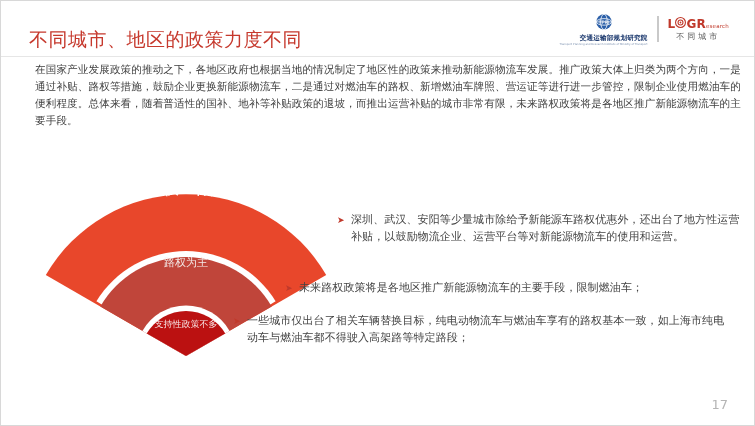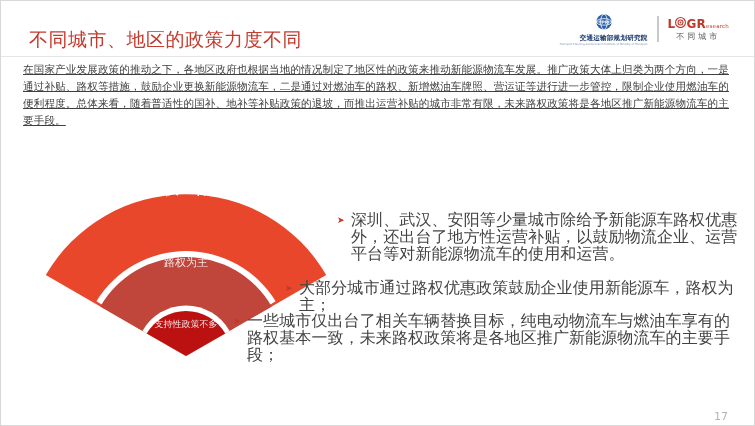--- a/index.html
+++ b/index.html
@@ -119,29 +119,28 @@
     left: 0;
     top: 55px;
     width: 755px;
     height: 1px;
     background: #e6e6e6;
   }
 
   
   .para {
     position: absolute;
-    left: 22px;
+    left: 34px;
     top: 60px;
     width: 706px;
     font-size: 10.6px;
     line-height: 17px;
     color: #404040;
     text-align: justify;
     letter-spacing: .1px;
-    text-decoration: underline;
   }
 
   
   .fan {
     position: absolute;
     left: 30px;
     top: 140px;
     width: 320px;
     height: 250px;
   }
@@ -161,35 +160,35 @@
   }
   .bullet .marker {
     flex: none;
     width: 14px;
     padding-top: 2px;
     color: #c0392b;
     font-size: 9px;
     line-height: 14px;
   }
   .bullet .btext {
-    font-size: 16px;
+    font-size: 11px;
     line-height: 17px;
     color: #434343;
     letter-spacing: .1px;
   }
   #bullet-1 { left: 104px; top: 5px;  width: 410px; }
   #bullet-2 { left: 52px;  top: 73px; width: 460px; }
   #bullet-3 { left: 0px;   top: 106px; width: 500px; }
 
   
   .page-num {
     position: absolute;
     right: 26px;
-    bottom: 2px;
-    font-size: 11px;
+    bottom: 13px;
+    font-size: 13px;
     color: #b5b5b5;
     text-align: center;
   }
   .footer-rule {
     position: absolute;
     left: 0;
     bottom: 0;
     width: 755px;
     height: 2px;
     background: #ffffff;
@@ -268,26 +267,26 @@
 
   <div class="bullets">
 
     <div class="bullet" id="bullet-1">
       <span class="marker">➤</span>
       <span class="btext">深圳、武汉、安阳等少量城市除给予新能源车路权优惠外，还出台了地方性运营补贴，以鼓励物流企业、运营平台等对新能源物流车的使用和运营。</span>
     </div>
 
     <div class="bullet" id="bullet-2">
       <span class="marker">➤</span>
-      <span class="btext">大部分城市通过路权优惠政策鼓励企业使用新能源车，路权为主；</span>
+      <span class="btext">未来路权政策将是各地区推广新能源物流车的主要手段，限制燃油车；</span>
     </div>
 
     <div class="bullet" id="bullet-3">
       <span class="marker">➤</span>
-      <span class="btext">一些城市仅出台了相关车辆替换目标，纯电动物流车与燃油车享有的路权基本一致，未来路权政策将是各地区推广新能源物流车的主要手段；</span>
+      <span class="btext">一些城市仅出台了相关车辆替换目标，纯电动物流车与燃油车享有的路权基本一致，如上海市纯电动车与燃油车都不得驶入高架路等特定路段；</span>
     </div>
 
   </div>
 
   <div class="page-num">17</div>
   <div class="footer-rule"></div>
 
 </div>
 
 </body></html>

